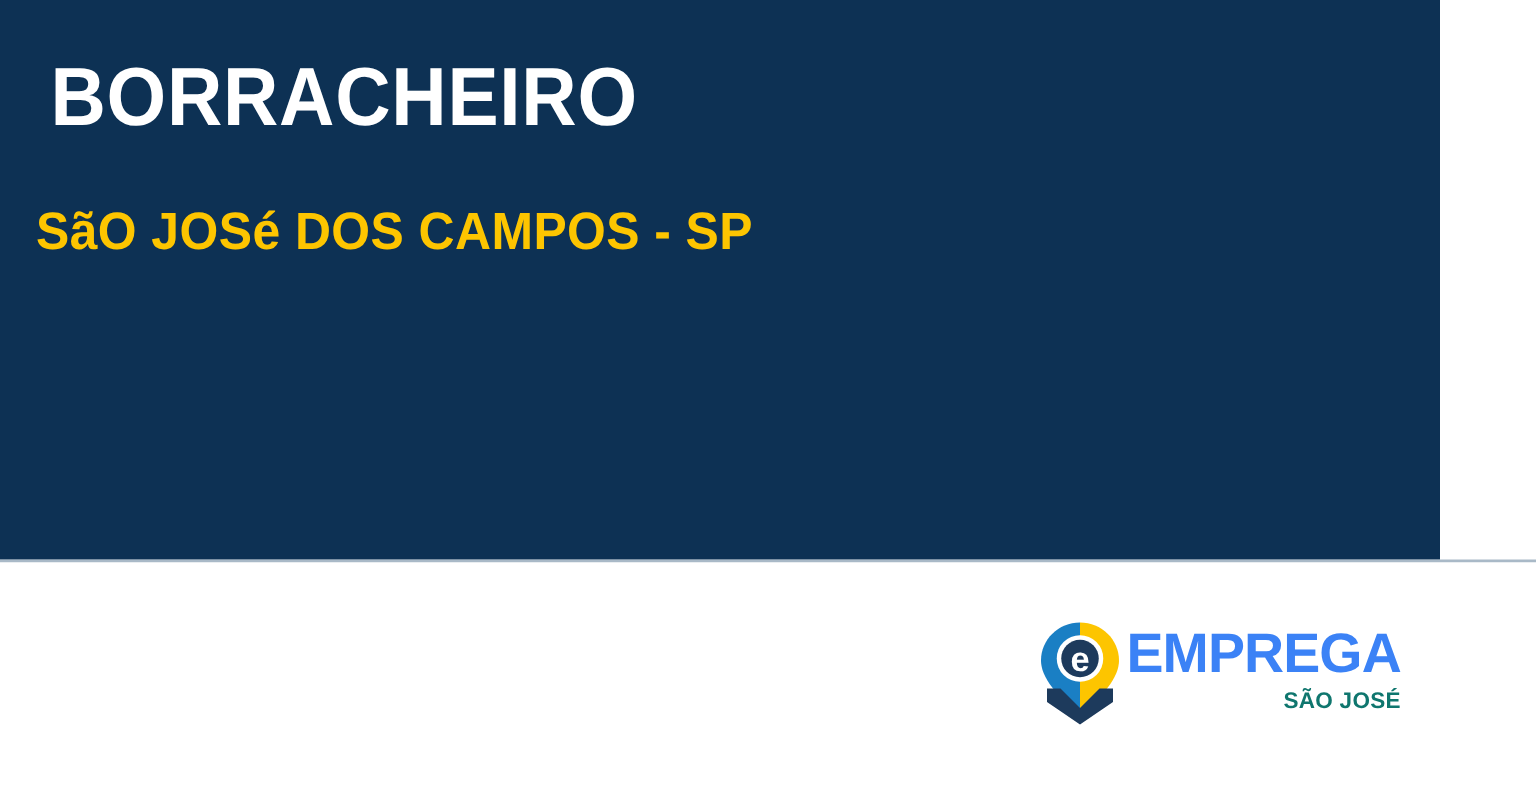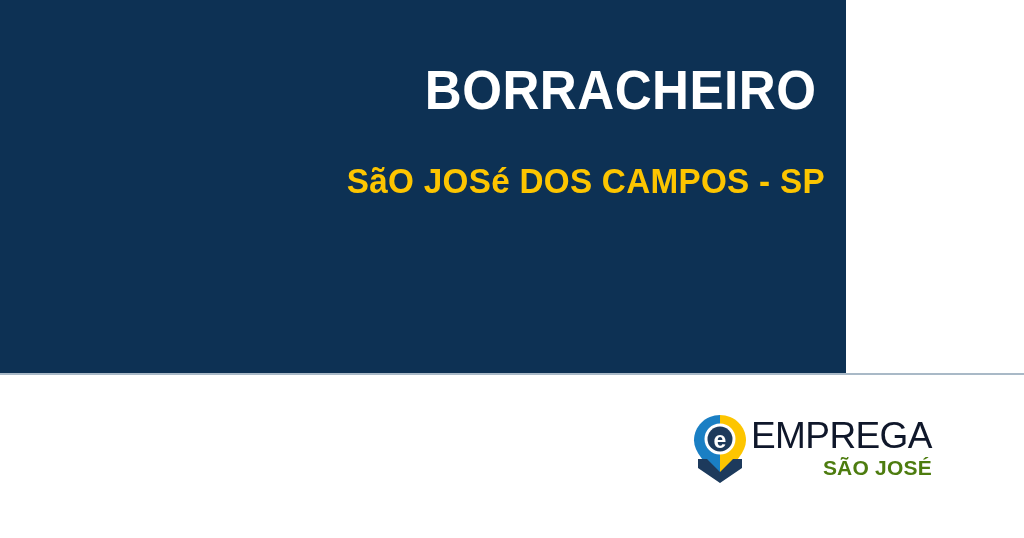--- a/index.html
+++ b/index.html
@@ -21,26 +21,26 @@
     width: 1024px;
     height: 538px;
     background: #ffffff;
   }
 
   
   .hero {
     position: absolute;
     left: 0;
     top: 0;
-    width: 846px;
+    width: 960px;
     height: 373px;
     background: #0d3154;
     box-sizing: border-box;
-    padding-top: 58px;
-    text-align: right;
+    padding-top: 32px;
+    text-align: left;
   }
 
   .hero-title {
     display: block;
     margin: 0;
     color: #ffffff;
     font-size: 55px;
     line-height: 64px;
     font-weight: 700;
     letter-spacing: 0.5px;
@@ -142,31 +142,31 @@
 
   .brand-text {
     margin-left: 4px;
     display: flex;
     flex-direction: column;
     align-items: flex-end;
     line-height: 1;
   }
 
   .brand-name {
-    color: #0f172a;
+    color: #3b82f6;
     font-size: 37px;
-    font-weight: 400;
+    font-weight: 700;
     letter-spacing: -0.6px;
     line-height: 34px;
     white-space: nowrap;
   }
 
   .brand-sub {
-    color: #4d7c0f;
-    font-size: 21px;
+    color: #0f766e;
+    font-size: 15px;
     font-weight: 700;
     letter-spacing: 0.2px;
     line-height: 22px;
     margin-top: 4px;
     white-space: nowrap;
   }
 </style>
 </head>
 <body>
 

